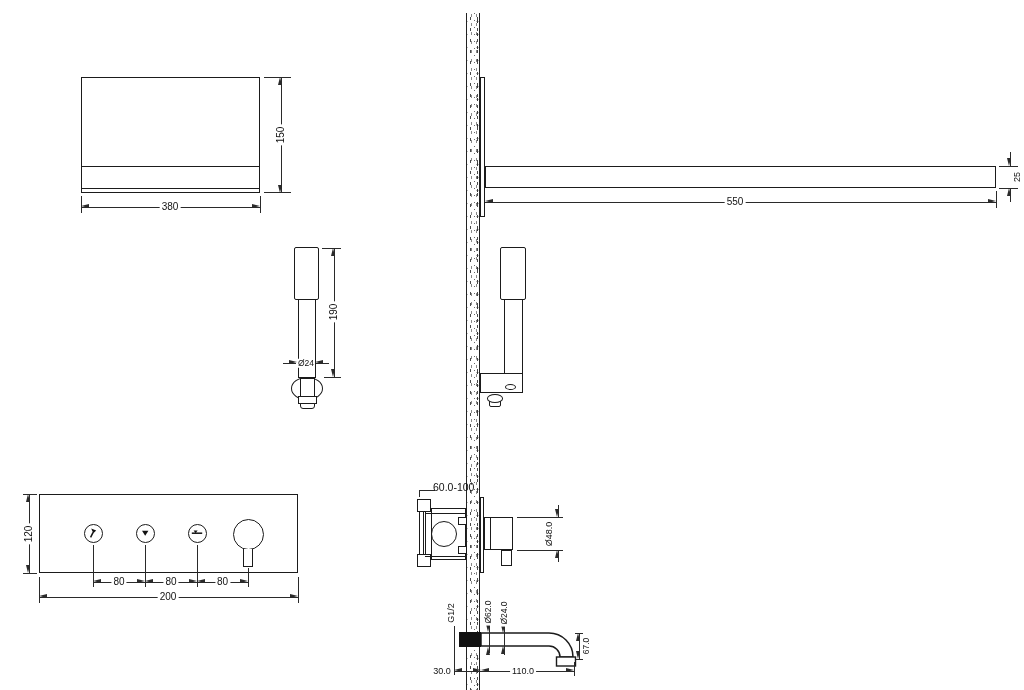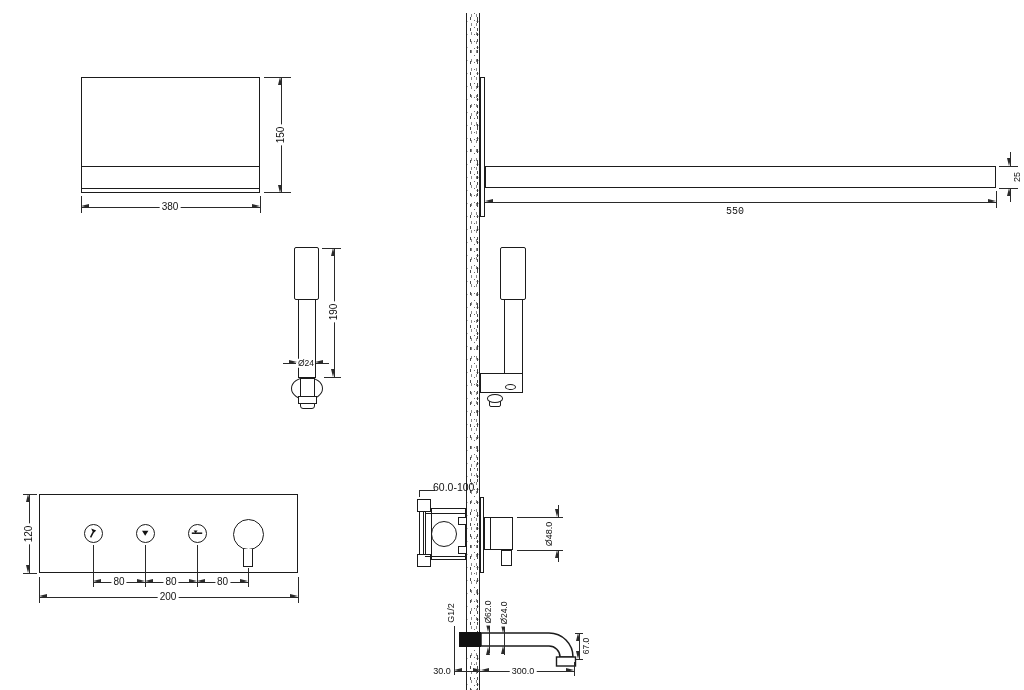--- a/index.html
+++ b/index.html
@@ -137,21 +137,21 @@
   </div>
 
   <div>
     <div class="orect z2" style="left:480px;top:77px;width:4.5px;height:140px;border-width:1.3px;"></div>
     <div class="orect z2" style="left:484.5px;top:166px;width:511.5px;height:22px;"></div>
 
     <div class="vl z3" style="left:996px;top:191px;height:17px;"></div>
     <div class="hl z3" style="left:485px;top:202px;width:511px;"></div>
     <div class="ar l" style="left:485px;top:199.4px;"></div>
     <div class="ar r" style="left:988px;top:199.4px;"></div>
-    <div class="lab" style="left:735px;top:212px;font-family:Liberation Mono, monospace;">550</div>
+    <div class="lab" style="left:735px;top:202px;">550</div>
 
     <div class="hl" style="left:999px;top:166px;width:19px;"></div>
     <div class="hl" style="left:999px;top:188px;width:19px;"></div>
     <div class="vl" style="left:1010px;top:152px;height:14px;"></div>
     <div class="vl" style="left:1010px;top:188px;height:14px;"></div>
     <div class="ar d" style="left:1007.4px;top:158px;"></div>
     <div class="ar u" style="left:1007.4px;top:188px;"></div>
     <div class="lab rot s9 nobg" style="left:1016.5px;top:177px;">25</div>
   </div>
 
@@ -222,16 +222,16 @@
 
     <div class="hl z4" style="left:453.5px;top:671px;width:27.5px;"></div>
     <div class="ar l z4" style="left:453.5px;top:668.4px;"></div>
     <div class="ar r z4" style="left:473px;top:668.4px;"></div>
     <div class="lab s9" style="left:442px;top:671px;padding:0 1px;">30.0</div>
 
     <div class="hl z4" style="left:481px;top:671px;width:92.5px;"></div>
     <div class="ar l z4" style="left:481px;top:668.4px;"></div>
     <div class="ar r z4" style="left:565.5px;top:668.4px;"></div>
     <div class="vl z4" style="left:573.5px;top:662px;height:14px;"></div>
-    <div class="lab s9" style="left:523px;top:671px;">300.0</div>
+    <div class="lab s9" style="left:523px;top:671px;">110.0</div>
   </div>
 
 </div>
 
 </body></html>

